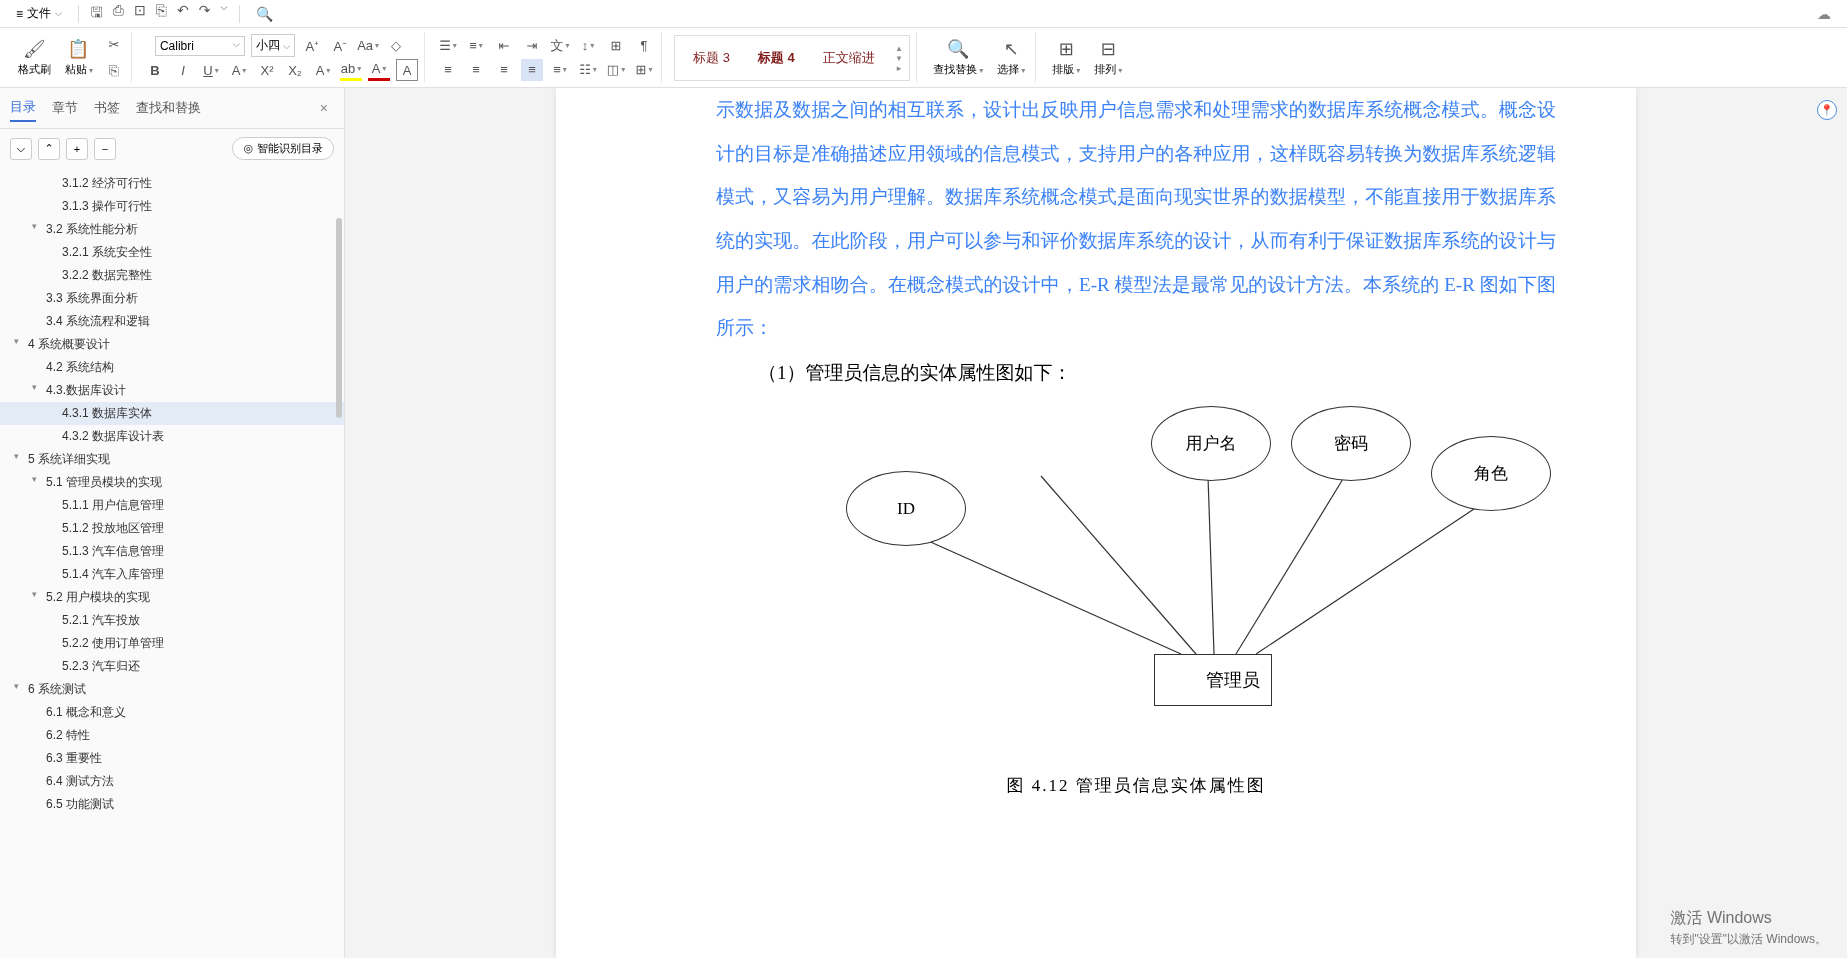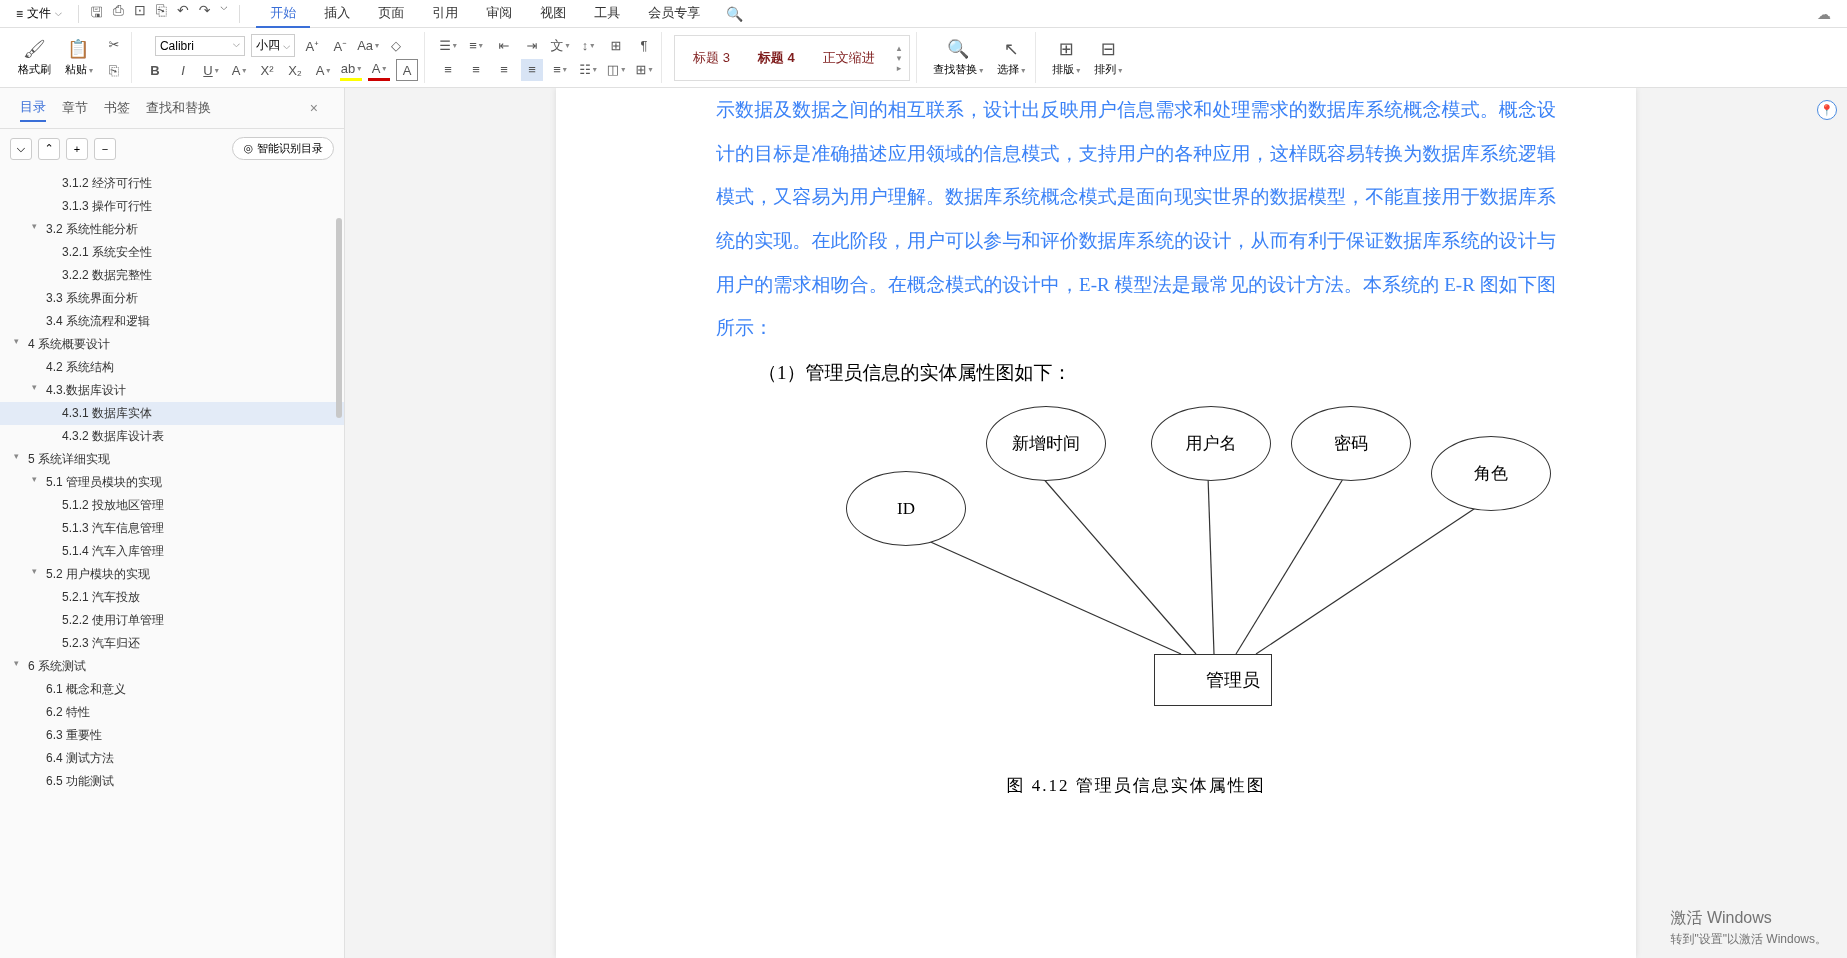--- a/index.html
+++ b/index.html
@@ -30,21 +30,21 @@
     .style-gallery { display: flex; gap: 8px; align-items: center; border: 1px solid #ddd; padding: 4px 8px; height: 46px; }
     .style-item { padding: 4px 10px; font-size: 13px; cursor: pointer; color: #7f1d1d; text-align: center; }
     .style-item.sel { font-weight: bold; }
     .style-nav { display: flex; flex-direction: column; color: #888; font-size: 9px; margin-left: 4px; }
     
     
     .main-area { display: flex; height: calc(100% - 88px); }
     
     
     .sidebar { width: 345px; border-right: 1px solid #e0e0e0; display: flex; flex-direction: column; background: #fafafa; }
-    .sidebar-tabs { display: flex; gap: 16px; padding: 6px 20px; border-bottom: 1px solid #e0e0e0; align-items: center; }
+    .sidebar-tabs { display: flex; gap: 16px; padding: 6px 10px; border-bottom: 1px solid #e0e0e0; align-items: center; }
     .sidebar-tab { font-size: 13px; cursor: pointer; padding: 4px 0; color: #555; }
     .sidebar-tab.active { color: #3a6fd8; border-bottom: 2px solid #3a6fd8; font-weight: 500; }
     .sidebar-close { margin-left: auto; cursor: pointer; color: #888; padding-right: 6px; font-size: 14px; }
     .sidebar-tools { display: flex; padding: 8px 10px; gap: 6px; align-items: center; }
     .sidebar-tool-btn { width: 22px; height: 22px; border: 1px solid #ccc; border-radius: 3px; display: flex; align-items: center; justify-content: center; cursor: pointer; background: #fff; font-size: 11px; }
     .smart-btn { margin-left: auto; border: 1px solid #ccc; border-radius: 12px; padding: 3px 10px; font-size: 11px; display: flex; align-items: center; gap: 4px; cursor: pointer; background: #fff; }
     .toc-list { flex: 1; overflow-y: auto; padding: 4px 0; position: relative; }
     .toc-item { padding: 3px 8px 3px 0; cursor: pointer; font-size: 12px; color: #333; display: flex; align-items: flex-start; }
     .toc-item.selected { background: #e3ebf7; }
     .toc-toggle { width: 12px; display: inline-block; color: #888; font-size: 9px; margin-right: 2px; }
@@ -87,30 +87,20 @@
   <div class="menu-icons">
     <span>🖫</span>
     <span>⎙</span>
     <span>⊡</span>
     <span>⎘</span>
     <span>↶</span>
     <span>↷</span>
     <span style="font-size:9px;">⌵</span>
   </div>
   <div class="menu-sep"></div>
-  <div class="menu-tabs">
-    <div class="menu-tab active">开始</div>
-    <div class="menu-tab">插入</div>
-    <div class="menu-tab">页面</div>
-    <div class="menu-tab">引用</div>
-    <div class="menu-tab">审阅</div>
-    <div class="menu-tab">视图</div>
-    <div class="menu-tab">工具</div>
-    <div class="menu-tab">会员专享</div>
-  </div>
   <div class="menu-search">🔍</div>
   <div class="menu-cloud">☁</div>
 </div>
 
 <div class="ribbon">
   <div class="ribbon-group">
     <div class="ribbon-row">
       <div class="ribbon-btn">
         <span class="icon">🖌</span>
         <span>格式刷</span>
@@ -293,20 +283,24 @@
         <div class="toc-item toc-l1">
           <span class="toc-toggle">▾</span>
           <span>5 系统详细实现</span>
         </div>
         <div class="toc-item toc-l2">
           <span class="toc-toggle">▾</span>
           <span>5.1  管理员模块的实现</span>
         </div>
         <div class="toc-item toc-l3">
           <span class="toc-toggle"></span>
+          <span>5.1.1 用户信息管理</span>
+        </div>
+        <div class="toc-item toc-l3">
+          <span class="toc-toggle"></span>
           <span>5.1.2 投放地区管理</span>
         </div>
         <div class="toc-item toc-l3">
           <span class="toc-toggle"></span>
           <span>5.1.3 汽车信息管理</span>
         </div>
         <div class="toc-item toc-l3">
           <span class="toc-toggle"></span>
           <span>5.1.4 汽车入库管理</span>
         </div>
@@ -361,21 +355,20 @@
 
       <div class="er-diagram">
         <svg class="er-svg">
           <line x1="130" y1="135" x2="405" y2="258" stroke="#333" stroke-width="1.2"></line>
           <line x1="265" y1="80" x2="420" y2="258" stroke="#333" stroke-width="1.2"></line>
           <line x1="432" y1="80" x2="438" y2="258" stroke="#333" stroke-width="1.2"></line>
           <line x1="570" y1="78" x2="460" y2="258" stroke="#333" stroke-width="1.2"></line>
           <line x1="710" y1="105" x2="480" y2="258" stroke="#333" stroke-width="1.2"></line>
         </svg>
         <div class="er-ellipse" style="left:70px;top:75px;width:120px;height:75px;">ID</div>
-        <div class="er-ellipse" style="left:210px;top:10px;width:120px;height:75px;">新增时间</div>
         <div class="er-ellipse" style="left:375px;top:10px;width:120px;height:75px;">用户名</div>
         <div class="er-ellipse" style="left:515px;top:10px;width:120px;height:75px;">密码</div>
         <div class="er-ellipse" style="left:655px;top:40px;width:120px;height:75px;">角色</div>
         <div class="er-rect" style="left:378px;top:258px;width:118px;height:52px;padding-left:40px;">管理员</div>
       </div>
 
       <p class="doc-caption">图 4.12   管理员信息实体属性图</p>
     </div>
 
     <div class="watermark">

